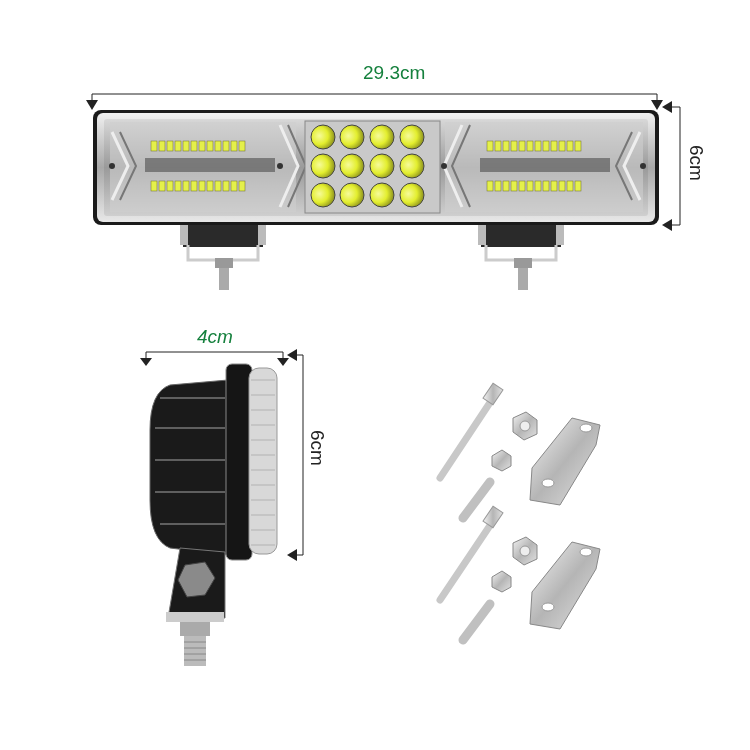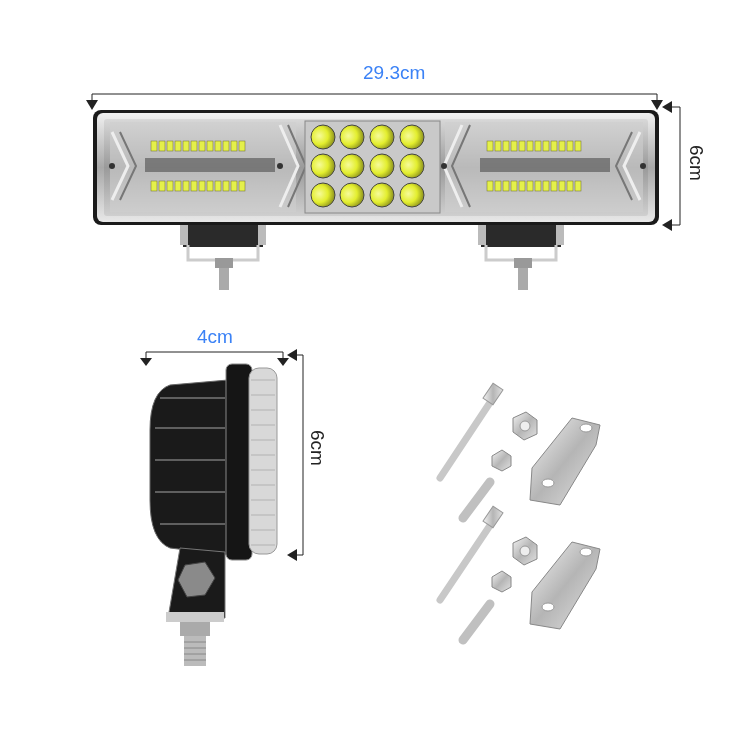--- a/index.html
+++ b/index.html
@@ -1,18 +1,18 @@
 <!DOCTYPE html>
 <html><head>
 <meta charset="utf-8">
 <style>
   html, body { margin:0; padding:0; background:#ffffff; }
   body { width:750px; height:750px; position:relative; overflow:hidden; font-family:"Liberation Sans", sans-serif; color:#222; }
   .abs { position:absolute; }
-  .dim-text { font-size:19px; color:#3b82f6; }
+  .dim-text { font-size:19px; color:#15803d; }
   .vtext { writing-mode: vertical-rl; font-size:19px; color:#222; }
 </style>
 </head>
 <body>
 
 <div class="abs dim-text" style="left:363px; top:62px;">29.3cm</div>
 
 <svg class="abs" style="left:0; top:0;" width="750" height="750">
 
   <line x1="92" y1="94" x2="657" y2="94" stroke="#222" stroke-width="1"></line>
@@ -160,21 +160,21 @@
     <rect x="219" y="268" width="10" height="22" fill="#aaa"></rect>
     <rect x="481" y="225" width="80" height="22" fill="#2a2a2a"></rect>
     <rect x="478" y="225" width="8" height="20" fill="#bbb"></rect>
       <rect x="556" y="225" width="8" height="20" fill="#bbb"></rect>
     <path d="M486 245 L486 260 L556 260 L556 245" stroke="#ccc" stroke-width="3" fill="none"></path>
     <rect x="514" y="258" width="18" height="10" fill="#999"></rect>
     <rect x="518" y="268" width="10" height="22" fill="#aaa"></rect>
   </g>
 </svg>
 
-<div class="abs dim-text" style="left:197px; top:326px;">4cm</div>
+<div class="abs dim-text" style="left:197px; top:326px;font-style:italic;">4cm</div>
 <div class="abs vtext" style="left:306px; top:430px;">6cm</div>
 
 <svg class="abs" style="left:0; top:0;" width="750" height="750">
 
   <path d="M170 385 L228 380 L228 555 L170 548 Q150 540 150 500 L150 430 Q150 392 170 385 Z" fill="#1a1a1a" stroke="#666" stroke-width="1"></path>
   <g stroke="#777" stroke-width="1.5">
     <line x1="160" y1="398" x2="225" y2="398"></line>
     <line x1="155" y1="428" x2="225" y2="428"></line>
     <line x1="155" y1="460" x2="225" y2="460"></line>
     <line x1="155" y1="492" x2="225" y2="492"></line>

